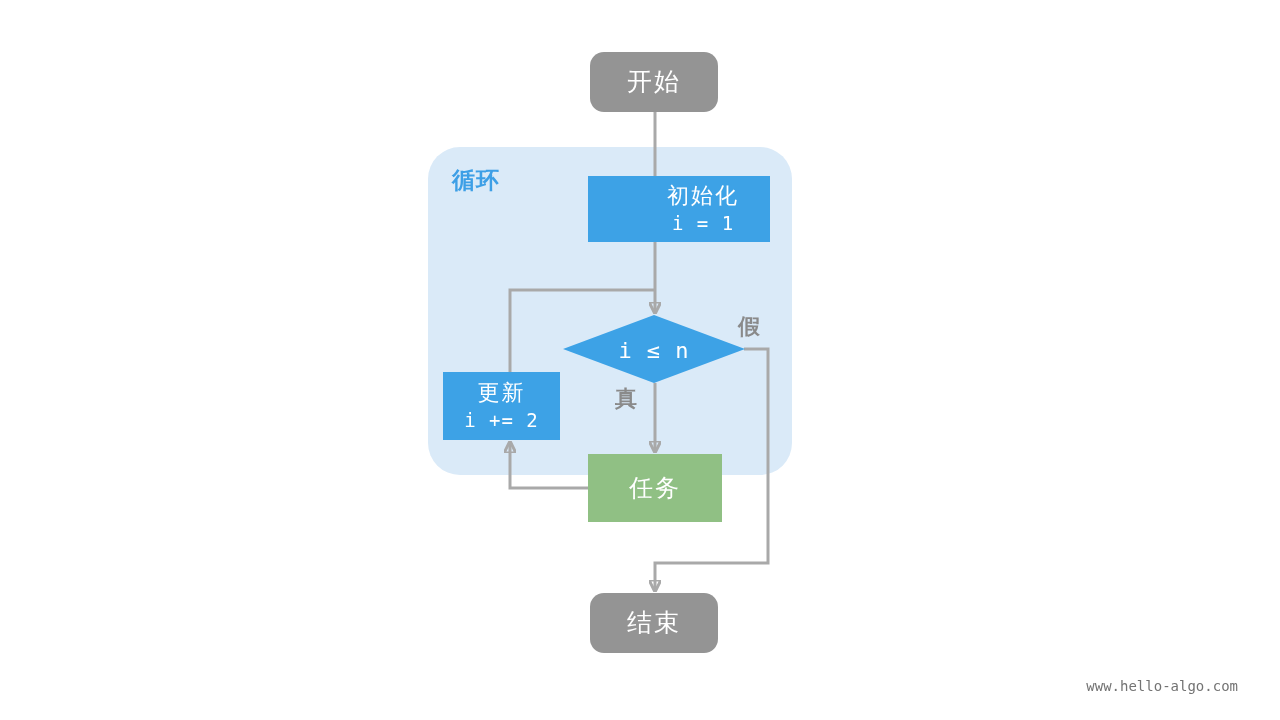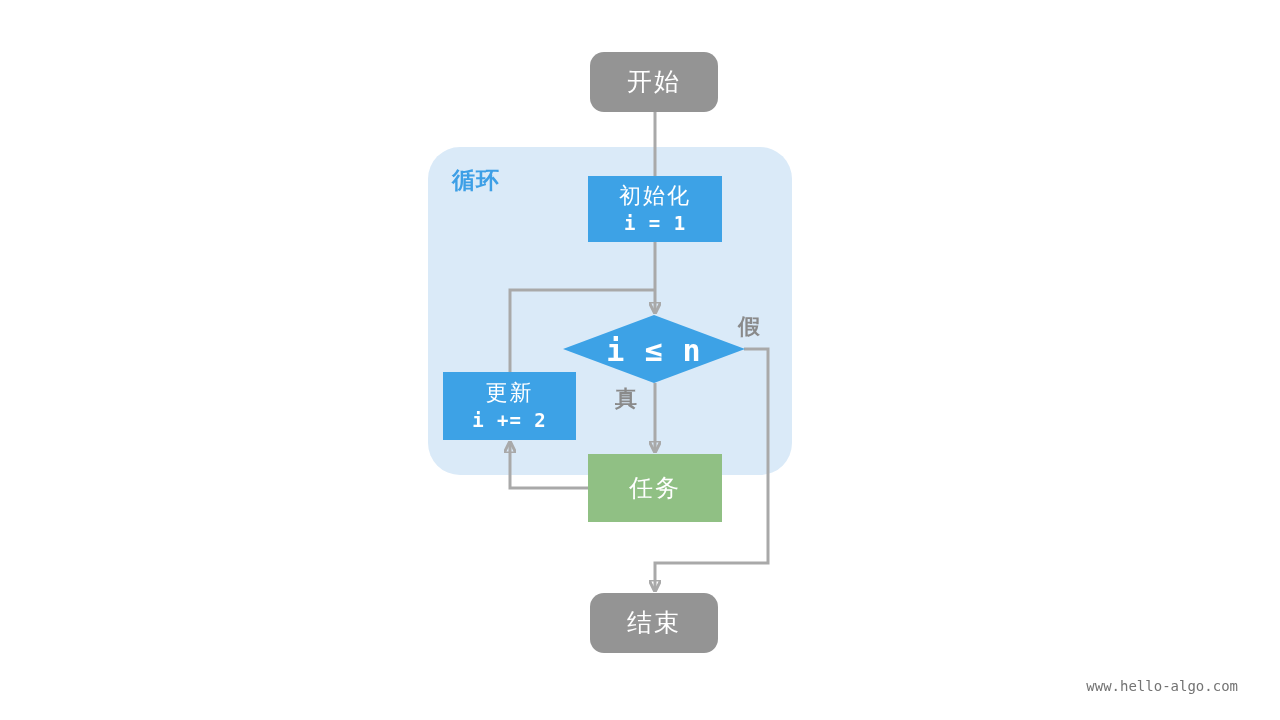--- a/index.html
+++ b/index.html
@@ -26,44 +26,44 @@
 
   
   .node{
     position:absolute;display:flex;flex-direction:column;
     align-items:center;justify-content:center;
     color:#ffffff;text-align:center;line-height:1.25;
   }
   .node .zh{font-size:22px;font-weight:500;letter-spacing:2px;}
   .node .code{
     font-family:"DejaVu Sans Mono","Liberation Mono",monospace;
-    font-size:19px;font-weight:bold;letter-spacing:1px;margin-top:3px;
+    font-size:19px;font-weight:normal;letter-spacing:1px;margin-top:3px;
   }
 
   .node.terminal{
     background:#949494;border-radius:14px;
   }
   .node.terminal .zh{font-size:25px;}
   .node.start{left:590px;top:52px;width:128px;height:60px;}
   .node.end{left:590px;top:593px;width:128px;height:60px;}
 
   .node.process-blue{background:#3da2e6;}
-  .node.init{left:588px;top:176px;width:134px;height:66px;}
-  .node.update{left:443px;top:372px;width:133px;height:68px;}
+  .node.init{left:588px;top:176px;width:134px;height:66px;padding-left:48px;}
+  .node.update{left:443px;top:372px;width:117px;height:68px;}
 
   .node.task{
     left:588px;top:454px;width:134px;height:68px;background:#90c084;
   }
   .node.task .zh{font-size:24px;}
 
   .node.decision{
     left:563px;top:315px;width:182px;height:68px;background:#3da2e6;
     clip-path:polygon(50% 0,100% 50%,50% 100%,0 50%);
   }
-  .node.decision .code{margin-top:4px;font-size:30px;}
+  .node.decision .code{margin-top:4px;font-size:22px;}
 
   .edge-label{
     position:absolute;font-size:22px;font-weight:bold;color:#8a8a8a;
     letter-spacing:1px;
   }
   .edge-label.true{left:615px;top:384px;}
   .edge-label.false{left:738px;top:312px;}
 
   .watermark{
     position:absolute;right:42px;top:678px;

